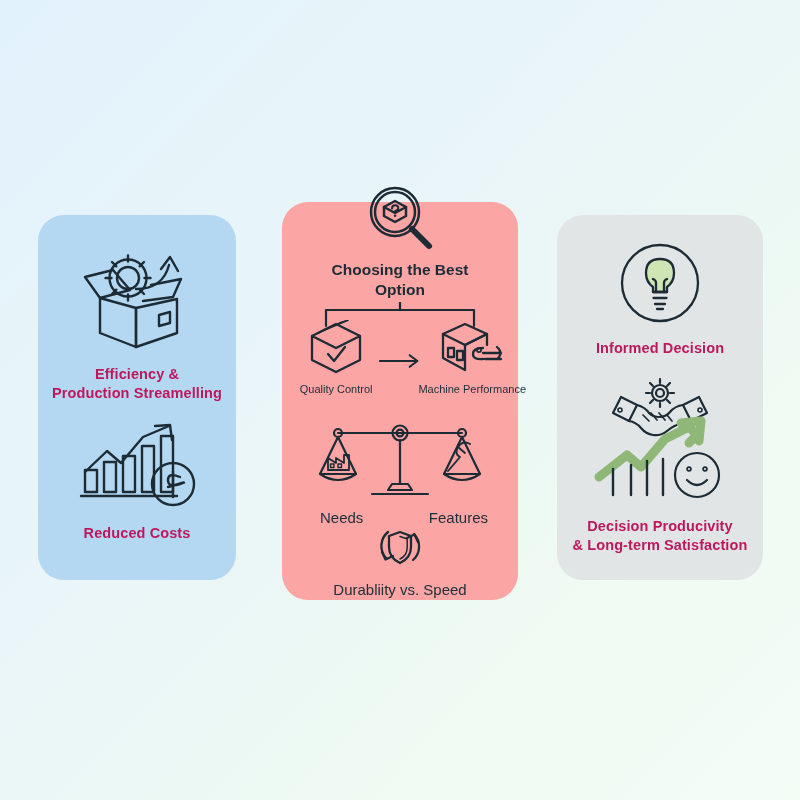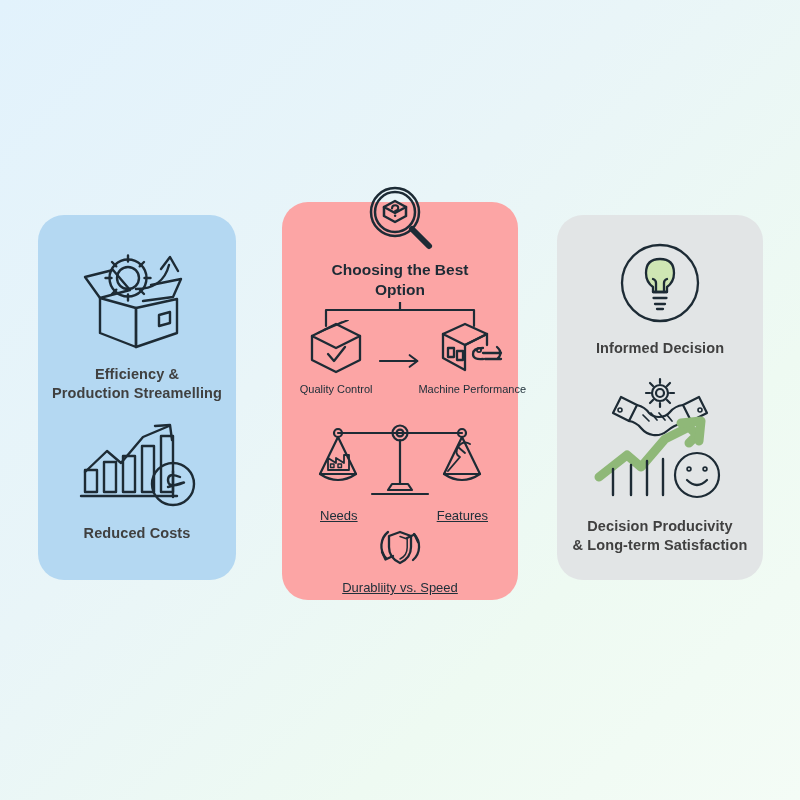--- a/index.html
+++ b/index.html
@@ -12,25 +12,25 @@
 
   
   .card{position:absolute;border-radius:26px;box-sizing:border-box;}
   .card-left{left:38px;top:215px;width:198px;height:365px;background:#b4d8f2;}
   .card-mid{left:282px;top:202px;width:236px;height:398px;background:#fca5a5;}
   .card-right{left:557px;top:215px;width:206px;height:365px;background:#e2e5e6;}
 
   
   .blk{position:absolute;left:0;width:100%;text-align:center;}
   .ttl{
-    font-size:14.5px;font-weight:bold;color:#404040;line-height:1.32;
+    font-size:14.5px;font-weight:bold;color:#be185d;line-height:1.32;
     letter-spacing:.1px;
   }
   .ttl-mid{font-size:15.5px;font-weight:bold;color:#1d2b35;line-height:1.3;}
-  .sub{font-size:13px;color:#20303a;line-height:1.3;text-decoration:underline;}
+  .sub{font-size:15px;color:#20303a;line-height:1.3;}
   .ico{display:block;margin:0 auto;}
 
   .row{position:absolute;display:flex;justify-content:center;align-items:flex-end;}
   .cell{display:flex;flex-direction:column;align-items:center;}
   .cap{margin-top:5px;font-size:11px;color:#20303a;white-space:nowrap;}
 </style>
 </head>
 <body>
 
 <div class="stage">

